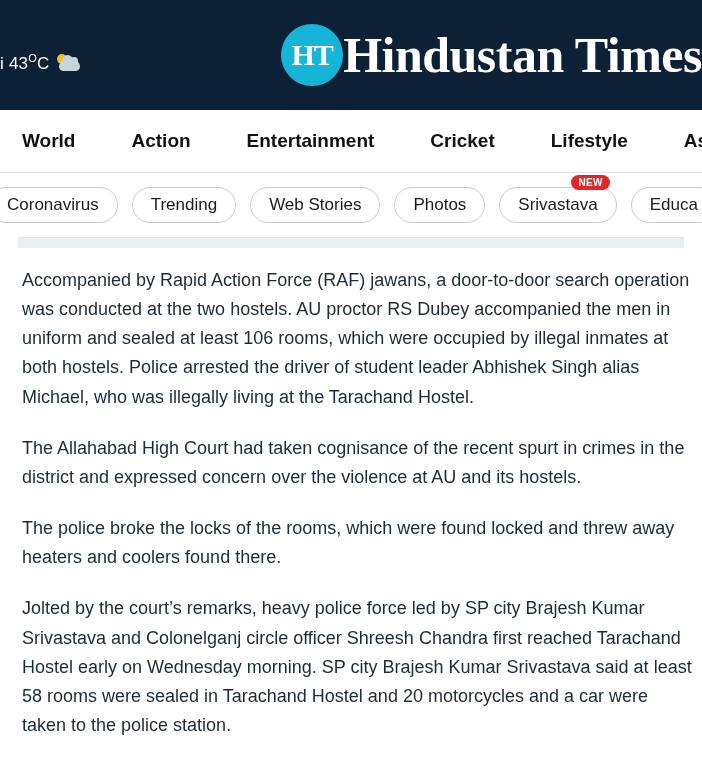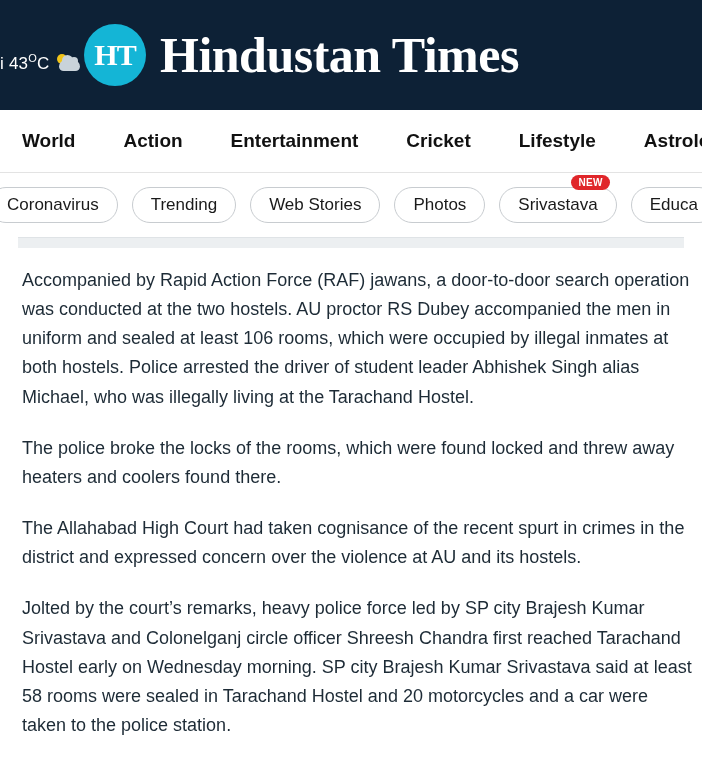--- a/index.html
+++ b/index.html
@@ -14,23 +14,22 @@
     overflow: hidden;
   }
 
   
   .masthead {
     position: relative;
     height: 110px;
     background: #0d2136;
     display: flex;
     align-items: center;
-    justify-content: flex-start;
-    overflow: hidden;
-    padding-left: 48px;
+    justify-content: flex-end;
+    overflow: hidden;
   }
   .weather {
     position: absolute;
     left: 0;
     top: 52px;
     display: flex;
     align-items: center;
     color: #ffffff;
     font-size: 17px;
     letter-spacing: .2px;
@@ -78,21 +77,20 @@
     top: -3px;
     width: 8px;
     height: 8px;
     border-radius: 50%;
     background: #c9d3da;
   }
 
   .brand {
     display: flex;
     align-items: center;
-    gap: 14px;
     margin-left: 36px;
   }
   .ht-badge {
     width: 62px;
     height: 62px;
     border-radius: 50%;
     background: #14b5d6;
     display: flex;
     align-items: center;
     justify-content: center;
@@ -112,21 +110,21 @@
     letter-spacing: -0.5px;
     white-space: nowrap;
   }
 
   
   .primary-nav {
     height: 62px;
     background: #ffffff;
     display: flex;
     align-items: center;
-    gap: 4px;
+    gap: 12px;
     padding-left: 22px;
     border-bottom: 1px solid #e3e3e3;
     overflow: hidden;
   }
   .primary-nav a {
     color: #111111;
     font-size: 19px;
     font-weight: bold;
     text-decoration: none;
     white-space: nowrap;
@@ -242,17 +240,17 @@
   </div>
   <div class="pill">
     <span>Educa</span>
   </div>
 </nav>
 
 <div class="article-wrap">
   <div class="top-rule"></div>
   <article class="article">
     <p>Accompanied by Rapid Action Force (RAF) jawans, a door-to-door search operation was conducted at the two hostels. AU proctor RS Dubey accompanied the men in uniform and sealed at least 106 rooms, which were occupied by illegal inmates at both hostels. Police arrested the driver of student leader Abhishek Singh alias Michael, who was illegally living at the Tarachand Hostel.</p>
+    <p>The Allahabad High Court had taken cognisance of the recent spurt in crimes in the district and expressed concern over the violence at AU and its hostels.</p>
     <p>The police broke the locks of the rooms, which were found locked and threw away heaters and coolers found there.</p>
-    <p>The Allahabad High Court had taken cognisance of the recent spurt in crimes in the district and expressed concern over the violence at AU and its hostels.</p>
     <p>Jolted by the court’s remarks, heavy police force led by SP city Brajesh Kumar Srivastava and Colonelganj circle officer Shreesh Chandra first reached Tarachand Hostel early on Wednesday morning. SP city Brajesh Kumar Srivastava said at least 58 rooms were sealed in Tarachand Hostel and 20 motorcycles and a car were taken to the police station.</p>
   </article>
 </div>
 
 </body></html>

